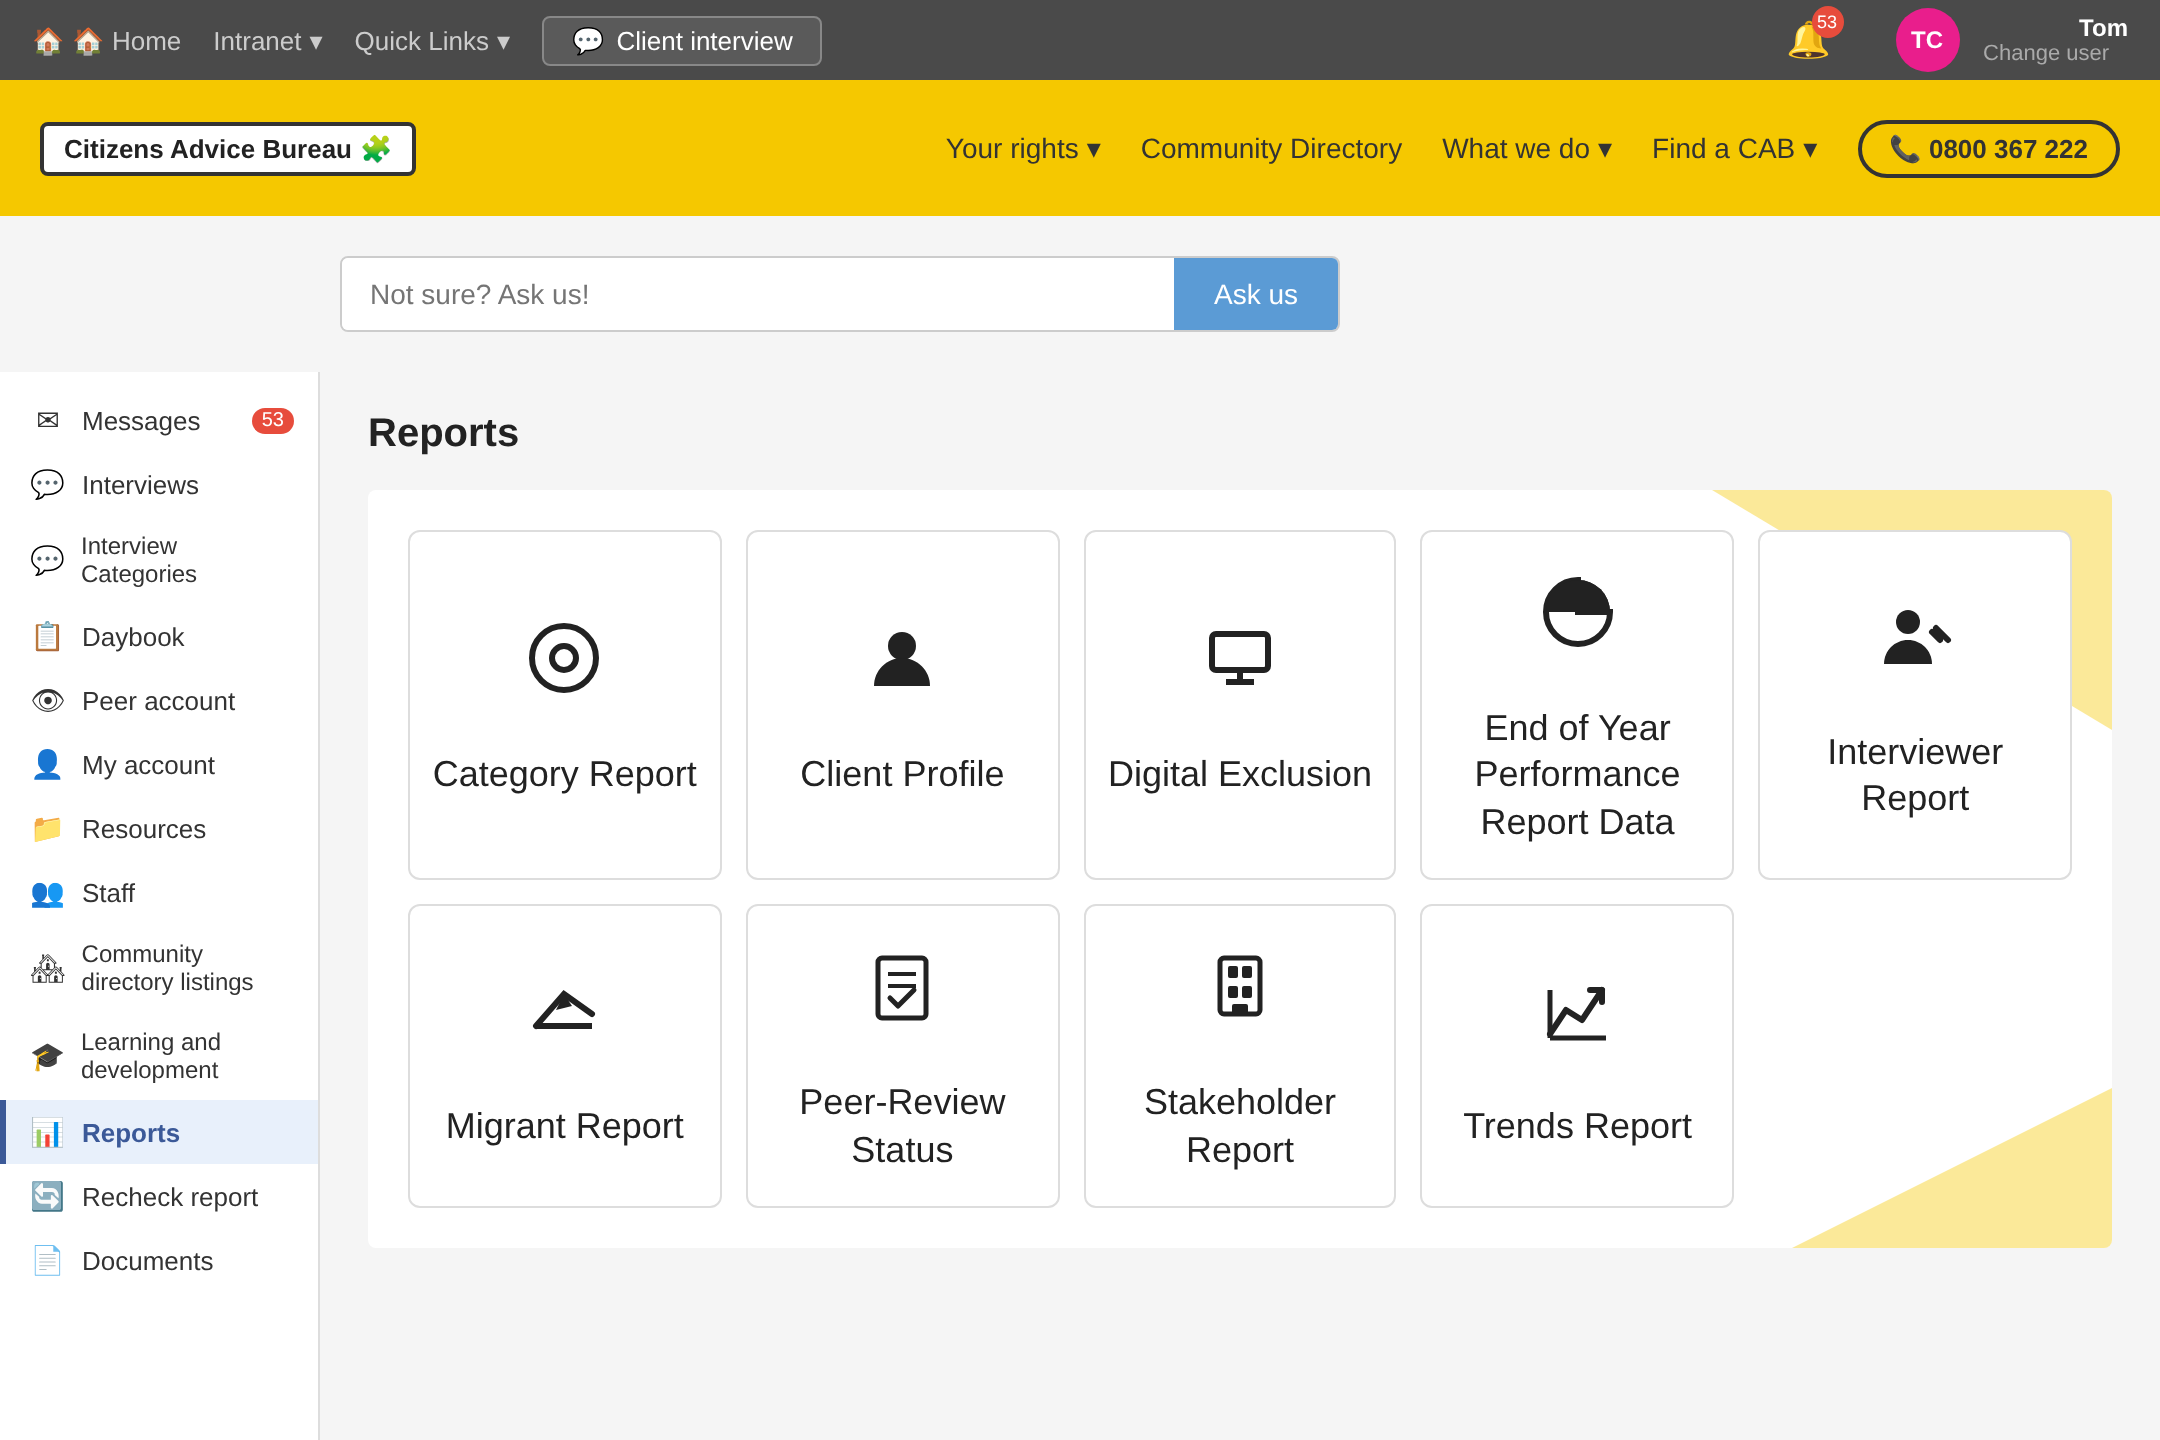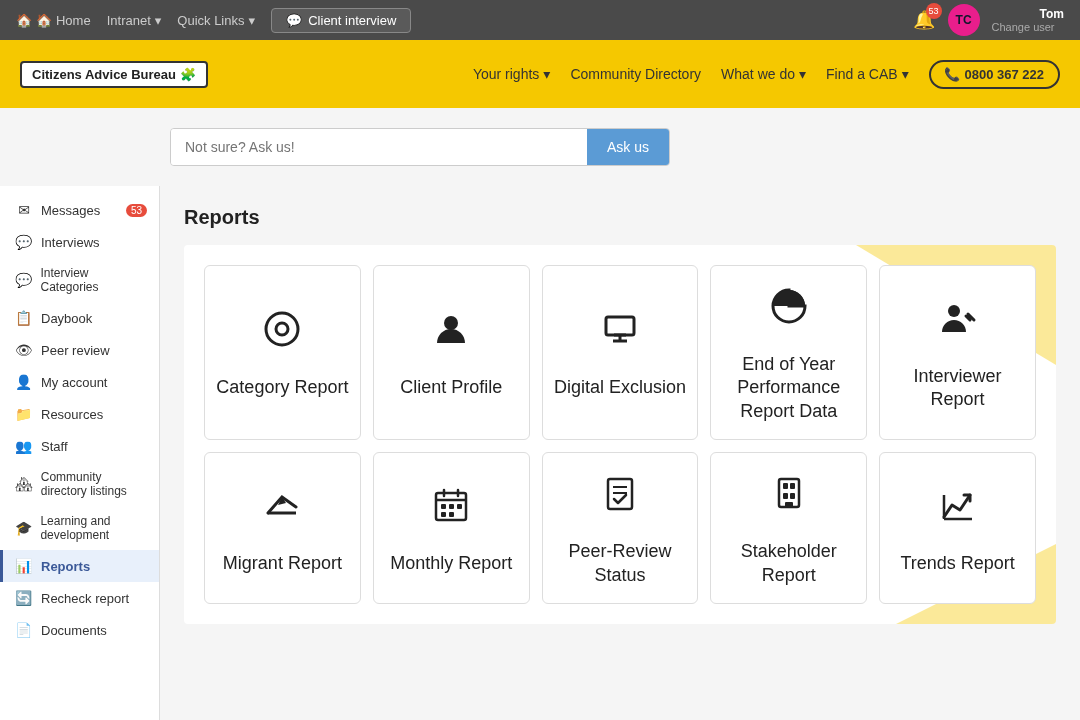--- a/index.html
+++ b/index.html
@@ -52,24 +52,25 @@
       height: 16px;
       display: flex;
       align-items: center;
       justify-content: center;
     }
     .user-avatar {
       width: 32px; height: 32px;
       background: #e91e8c;
       border-radius: 50%;
       display: flex; align-items: center; justify-content: center;
-      color: #0f172a;
+      color: #ffffff;
       font-size: 12px;
       font-weight: bold;
       cursor: pointer;
+      margin-left: 20px;
     }
     .user-info { color: #ccc; font-size: 12px; cursor: pointer; }
     .user-info .name { color: #fff; font-weight: bold; margin-left: 48px; }
 
     
     .brand-bar {
       background: #f5c800;
       height: 68px;
       display: flex;
       align-items: center;
@@ -344,21 +345,21 @@
     <div class="sidebar-item">
       <span class="sidebar-icon">💬</span>
       <span style="font-size:12px;">Interview Categories</span>
     </div>
     <div class="sidebar-item">
       <span class="sidebar-icon">📋</span>
       <span>Daybook</span>
     </div>
     <div class="sidebar-item">
       <span class="sidebar-icon">👁</span>
-      <span>Peer review</span>
+      <span>Peer account</span>
     </div>
     <div class="sidebar-item">
       <span class="sidebar-icon">👤</span>
       <span>My account</span>
     </div>
     <div class="sidebar-item">
       <span class="sidebar-icon">📁</span>
       <span>Resources</span>
     </div>
     <div class="sidebar-item">
@@ -454,36 +455,20 @@
           <div class="report-icon">
             <svg class="icon-svg" viewBox="0 0 40 40" fill="none">
               <path d="M6 28 L20 12 L34 22" stroke="#222" stroke-width="3" fill="none" stroke-linecap="round"></path>
               <path d="M16 20 L20 12 L24 18" fill="#222"></path>
               <line x1="6" y1="28" x2="34" y2="28" stroke="#222" stroke-width="3"></line>
             </svg>
           </div>
           <div class="report-label">Migrant Report</div>
         </div>
 
-        <div class="report-card">
-          <div class="report-icon">
-            <svg class="icon-svg" viewBox="0 0 40 40" fill="none">
-              <rect x="5" y="8" width="30" height="27" rx="2" stroke="#222" stroke-width="2.5" fill="none"></rect>
-              <line x1="5" y1="15" x2="35" y2="15" stroke="#222" stroke-width="2.5"></line>
-              <line x1="13" y1="5" x2="13" y2="11" stroke="#222" stroke-width="2.5" stroke-linecap="round"></line>
-              <line x1="27" y1="5" x2="27" y2="11" stroke="#222" stroke-width="2.5" stroke-linecap="round"></line>
-              <rect x="10" y="19" width="5" height="5" rx="1" fill="#222"></rect>
-              <rect x="18" y="19" width="5" height="5" rx="1" fill="#222"></rect>
-              <rect x="26" y="19" width="5" height="5" rx="1" fill="#222"></rect>
-              <rect x="10" y="27" width="5" height="5" rx="1" fill="#222"></rect>
-              <rect x="18" y="27" width="5" height="5" rx="1" fill="#222"></rect>
-            </svg>
-          </div>
-          <div class="report-label">Monthly Report</div>
-        </div>
 
         <div class="report-card">
           <div class="report-icon">
             <svg class="icon-svg" viewBox="0 0 40 40" fill="none">
               <rect x="8" y="6" width="24" height="30" rx="2" stroke="#222" stroke-width="2.5" fill="none"></rect>
               <line x1="13" y1="14" x2="27" y2="14" stroke="#222" stroke-width="2"></line>
               <line x1="13" y1="20" x2="27" y2="20" stroke="#222" stroke-width="2"></line>
               <path d="M14 26 L18 30 L26 22" stroke="#222" stroke-width="2.5" fill="none" stroke-linecap="round" stroke-linejoin="round"></path>
             </svg>
           </div>

